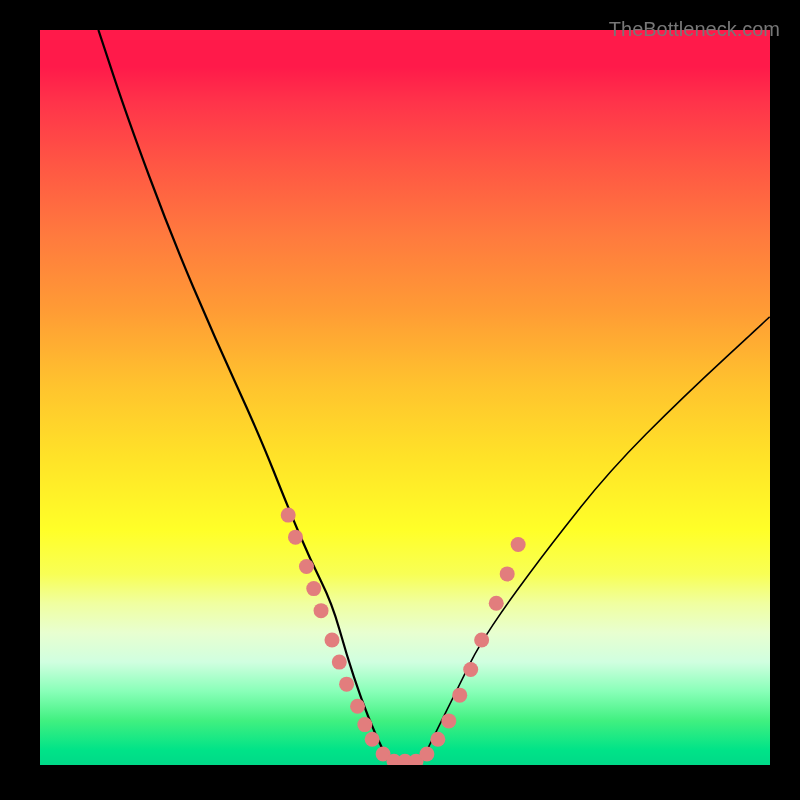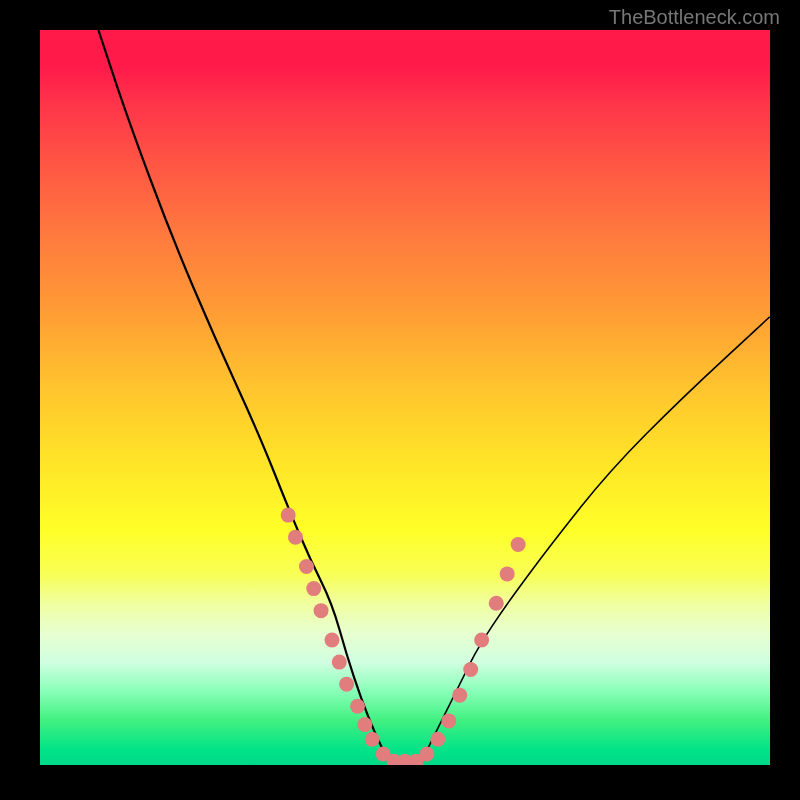--- a/index.html
+++ b/index.html
@@ -6,21 +6,21 @@
     margin: 0;
     padding: 0;
     width: 800px;
     height: 800px;
     background: #000;
     position: relative;
     font-family: Arial, sans-serif;
   }
   .watermark {
     position: absolute;
-    top: 6px;
+    top: 18px;
     right: 20px;
     color: #777;
     font-size: 20px;
     font-weight: 500;
     z-index: 10;
   }
   .plot-area {
     position: absolute;
     left: 40px;
     top: 30px;

